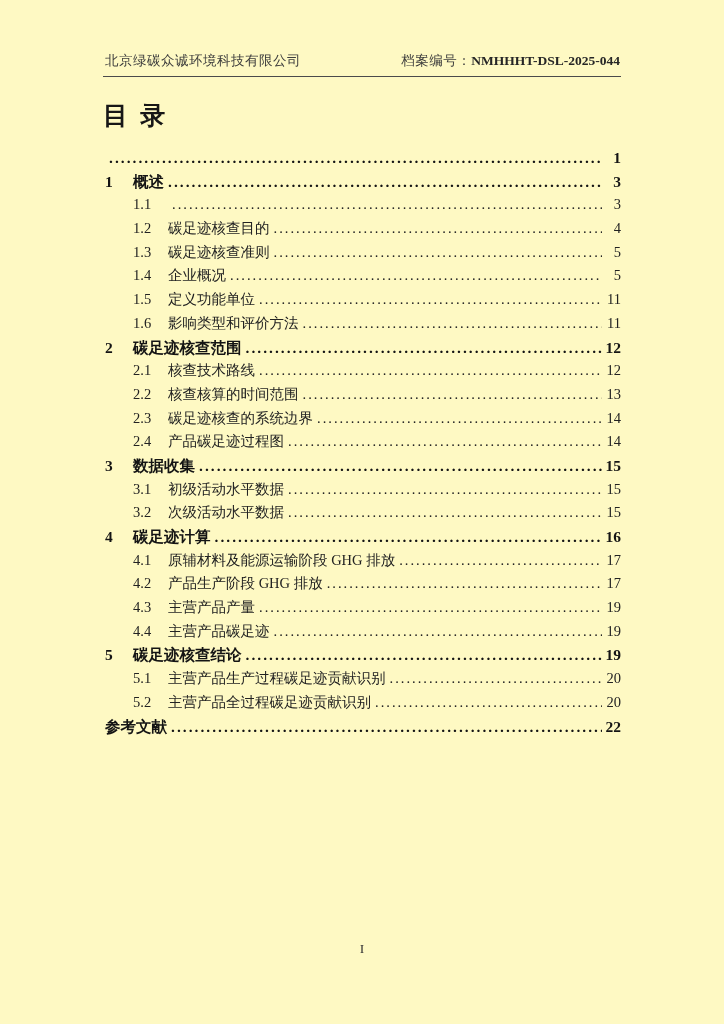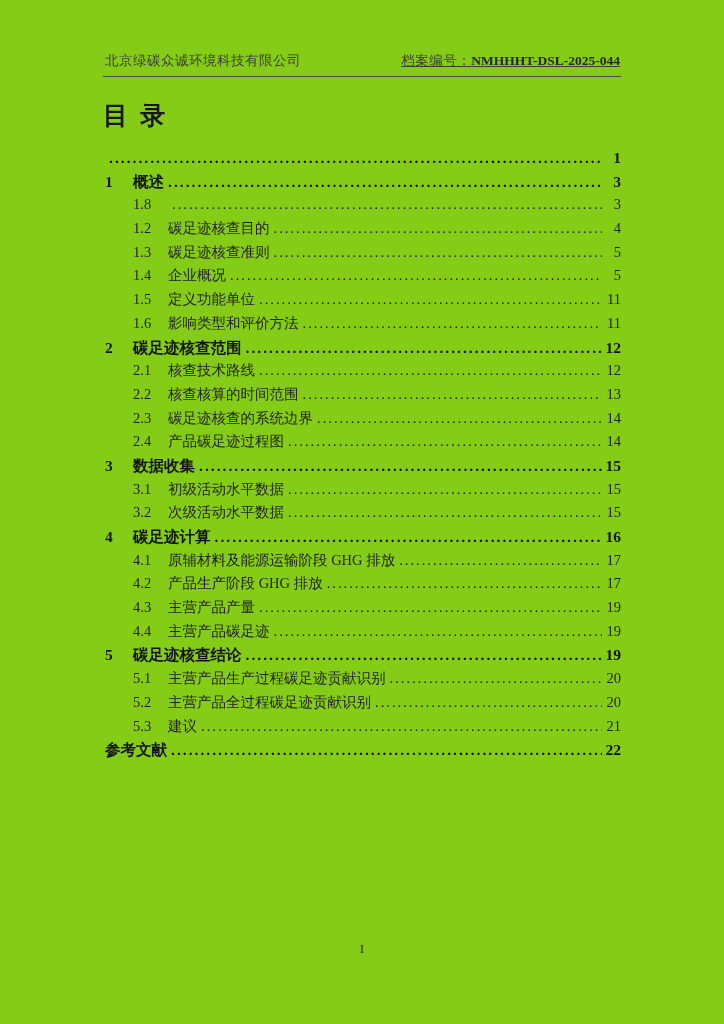--- a/index.html
+++ b/index.html
@@ -1,36 +1,36 @@
 <!DOCTYPE html>
 <html><head>
 <meta charset="utf-8">
 <style>
   * { margin:0; padding:0; box-sizing:border-box; }
   html,body { background:#e8e8e8; }
   .page {
     position:relative;
     width:724px; height:1024px;
-    background:#84cc16;
+    background:#fef9c3;
     font-family:"Liberation Serif","DejaVu Serif",serif;
     color:#1f1f1f;
     overflow:hidden;
     margin:0 auto;
   }
   .content { padding:0 103px; }
 
   
   .header {
     display:flex; justify-content:space-between; align-items:baseline;
     margin-top:52px; padding-bottom:6px; padding-left:2px; padding-right:1px;
     border-bottom:1.5px solid #4b4b4b;
     font-size:13.5px; color:#3c3c3c;
     letter-spacing:0.5px;
   }
-  .doc-no { white-space:nowrap;text-decoration:underline; }
+  .doc-no { white-space:nowrap; }
   .doc-no .no-value { font-weight:bold; color:#262626; letter-spacing:0; }
 
   
   .title {
     text-align:left;
     margin-top:22px;
     font-size:25px; font-weight:bold; color:#171717;
     letter-spacing:3px;
   }
 
@@ -85,21 +85,21 @@
     <span class="leader"></span>
     <span class="pagenum">1</span>
   </div>
         <div class="toc-row level-1 bold">
     <span class="num">1</span>
     <span class="label">概述</span>
     <span class="leader"></span>
     <span class="pagenum">3</span>
   </div>
         <div class="toc-row level-2">
-    <span class="num">1.8</span>
+    <span class="num">1.1</span>
     <span class="leader"></span>
     <span class="pagenum">3</span>
   </div>
         <div class="toc-row level-2">
     <span class="num">1.2</span>
     <span class="label">碳足迹核查目的</span>
     <span class="leader"></span>
     <span class="pagenum">4</span>
   </div>
         <div class="toc-row level-2">
@@ -215,26 +215,20 @@
     <span class="label">主营产品生产过程碳足迹贡献识别</span>
     <span class="leader"></span>
     <span class="pagenum">20</span>
   </div>
         <div class="toc-row level-2">
     <span class="num">5.2</span>
     <span class="label">主营产品全过程碳足迹贡献识别</span>
     <span class="leader"></span>
     <span class="pagenum">20</span>
   </div>
-        <div class="toc-row level-2">
-    <span class="num">5.3</span>
-    <span class="label">建议</span>
-    <span class="leader"></span>
-    <span class="pagenum">21</span>
-  </div>
         <div class="toc-row level-0 bold">
 
     <span class="label">参考文献</span>
     <span class="leader"></span>
     <span class="pagenum">22</span>
   </div>
       </div>
   </div>
 
   <div class="footer">I</div>

